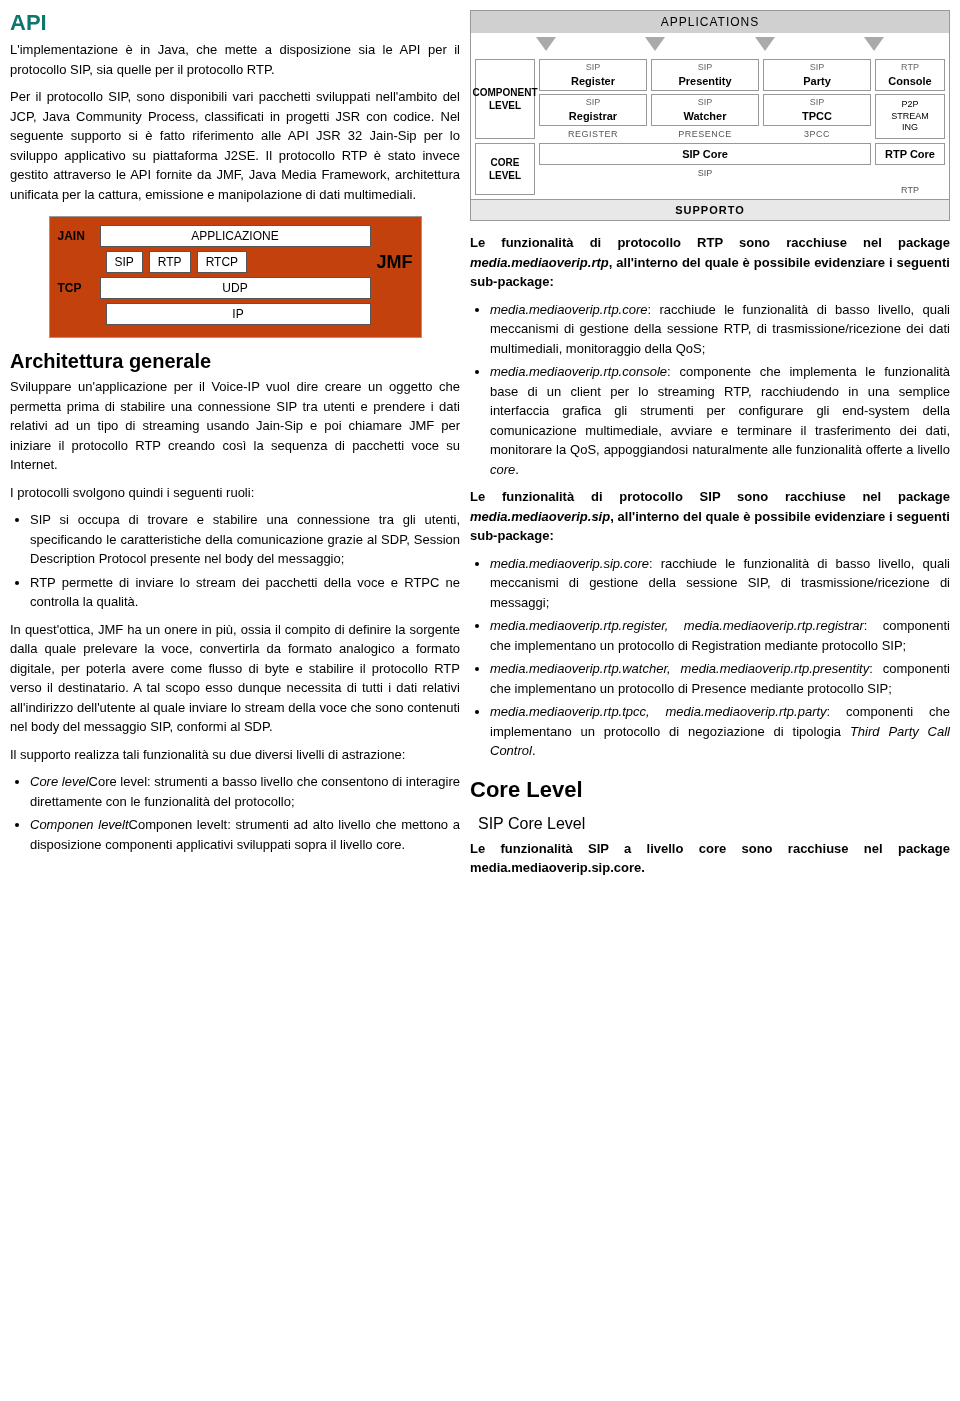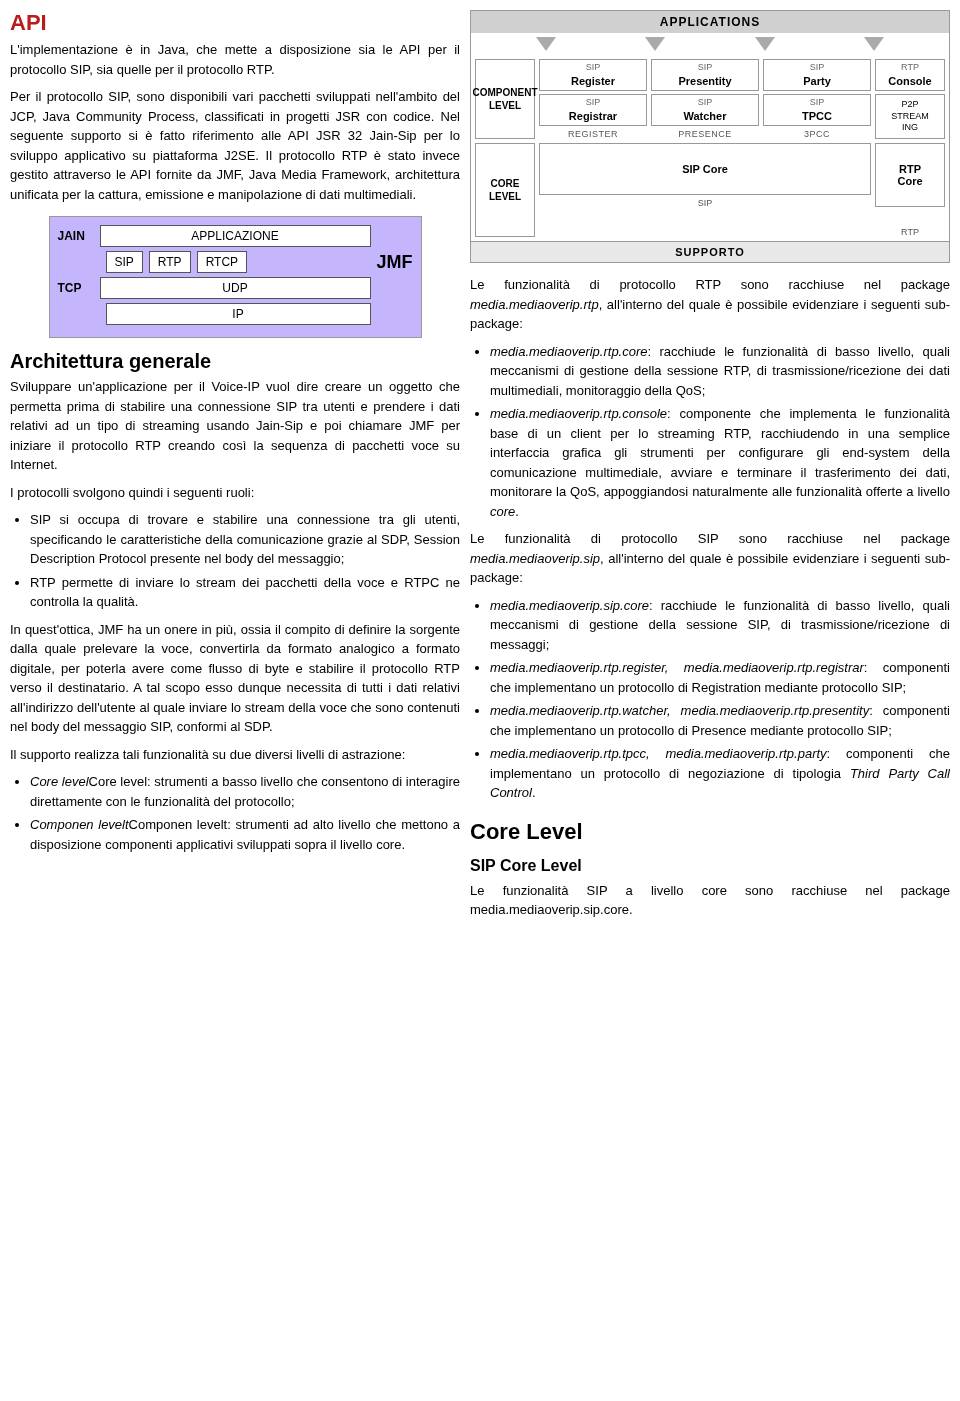--- a/index.html
+++ b/index.html
@@ -21,39 +21,39 @@
       flex-shrink: 0;
     }
     .right-col {
       flex: 1;
     }
 
     
     .api-title {
       font-size: 22px;
       font-weight: bold;
-      color: #b91c1c;
+      color: #0f766e;
       margin-bottom: 4px;
     }
     .left-col p {
       font-size: 13px;
       line-height: 1.5;
       text-align: justify;
       margin-bottom: 8px;
     }
 
     
     .jain-diagram {
       border: 1px solid #999;
       padding: 8px;
       margin: 12px 0;
       width: 373px;
       margin-left: auto;
       margin-right: auto;
-      background: #c4b5fd;
+      background: #c2410c;
     }
     .jain-row {
       display: flex;
       align-items: center;
       margin-bottom: 4px;
       gap: 6px;
     }
     .jain-label {
       font-weight: bold;
       font-size: 12px;
@@ -103,21 +103,21 @@
     
     
     .app-diagram {
       border: 1px solid #999;
       margin-bottom: 12px;
       background: #fff;
     }
     .app-header {
       background: #d0d0d0;
       text-align: center;
-      font-weight: bold;
+      font-weight: normal;
       font-size: 12px;
       padding: 4px;
       letter-spacing: 1px;
     }
     .app-arrows-row {
       display: flex;
       justify-content: space-around;
       padding: 4px 20px;
       background: #fff;
     }
@@ -225,21 +225,21 @@
       flex: 1;
       display: flex;
       flex-direction: column;
       gap: 3px;
     }
     .core-box {
       border: 1px solid #999;
       text-align: center;
       font-size: 11px;
       font-weight: bold;
-      padding: 19px;
+      padding: 4px;
       background: #fff;
     }
     .core-label-item {
       flex: 1;
       text-align: center;
       font-size: 9px;
       color: #555;
     }
     .core-rtp-col {
       width: 70px;
@@ -256,42 +256,43 @@
       padding: 4px;
       background: #e8e8e8;
       border-top: 1px solid #999;
     }
 
     .right-col p {
       font-size: 13px;
       line-height: 1.5;
       text-align: justify;
       margin-bottom: 8px;
+      font-weight: bold;
     }
     .bullet-list {
       list-style: disc;
       margin-left: 20px;
       margin-bottom: 8px;
     }
     .bullet-list li {
       font-size: 13px;
       line-height: 1.5;
       text-align: justify;
       margin-bottom: 4px;
     }
     .section-title {
       font-size: 22px;
       font-weight: bold;
       margin: 16px 0 8px 0;
       border-bottom: none;
     }
     .sub-section-title {
       font-size: 16px;
-      font-weight: bold;
-      margin: 12px 0 6px 0;
+      font-weight: normal;
+      margin: 12px 0 6px 8px;
     }
     em { font-style: italic; }
   </style>
 </head>
 <body>
 
 <div class="page">
 
   <div class="left-col">
     <div class="api-title">API</div>

